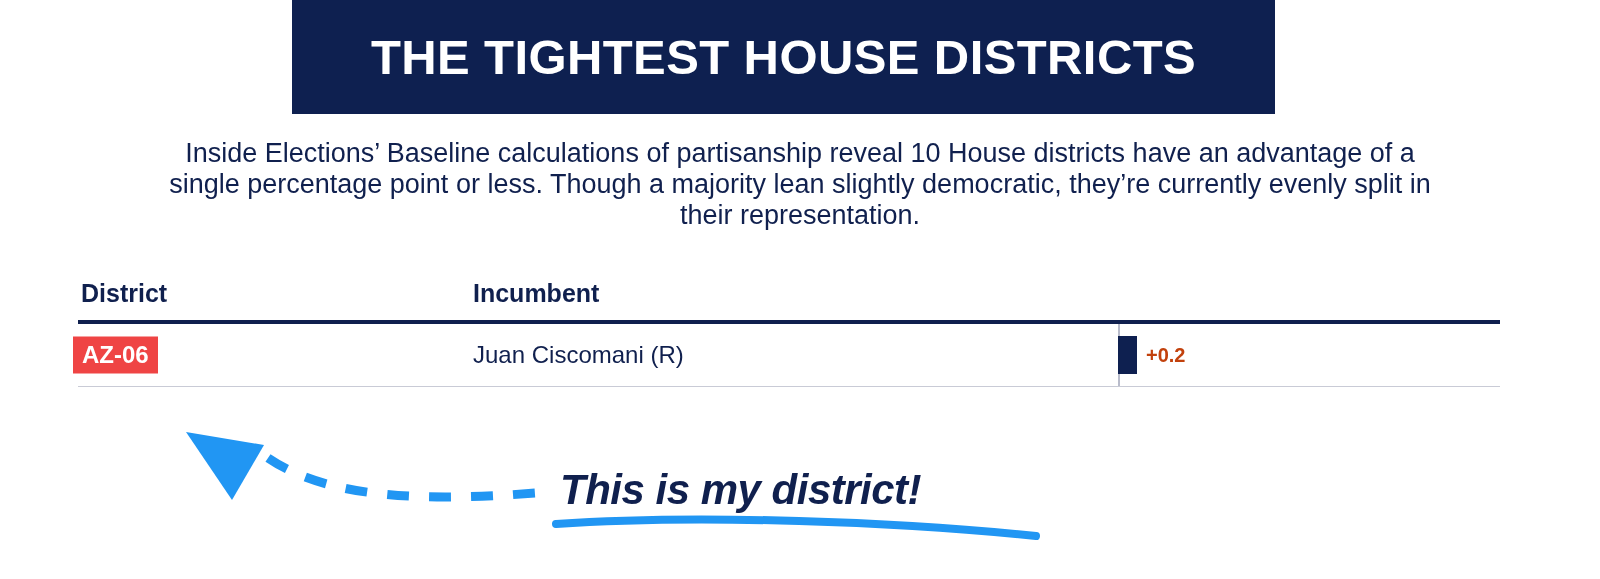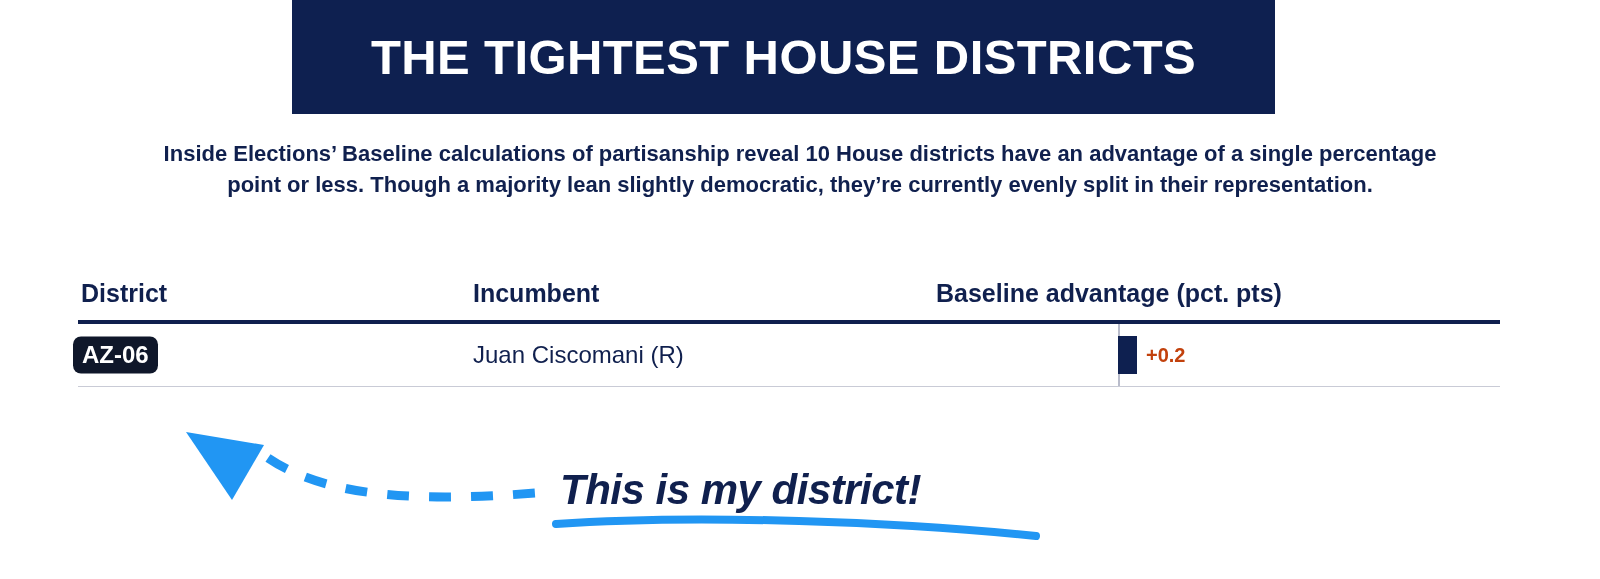--- a/index.html
+++ b/index.html
@@ -40,23 +40,23 @@
   }
 
   
   .subtitle {
     position: absolute;
     left: 160px;
     top: 138px;
     width: 1280px;
     text-align: center;
     color: #10204e;
-    font-size: 22px;
+    font-size: 27px;
     line-height: 31px;
-    font-weight: 700;
+    font-weight: 400;
   }
 
   
   .table-wrap {
     position: absolute;
     left: 78px;
     top: 264px;
     width: 1422px;
   }
   .thead {
@@ -90,26 +90,25 @@
   .cell-district {
     position: absolute;
     left: 3px;
     top: 50%;
     transform: translateY(-50%);
     color: #10204e;
     font-size: 24px;
     white-space: nowrap;
   }
   .cell-district.highlight {
-    background: #0f172a;
+    background: #ef4444;
     color: #ffffff;
     font-weight: bold;
     padding: 4px 9px 5px 9px;
     left: -5px;
-    border-radius: 8px;
   }
   .cell-incumbent {
     position: absolute;
     left: 395px;
     top: 50%;
     transform: translateY(-50%);
     color: #10204e;
     font-size: 24px;
     white-space: nowrap;
   }
@@ -164,21 +163,20 @@
   <div class="title-text">THE TIGHTEST HOUSE DISTRICTS</div>
 </div>
 
 <div class="subtitle">Inside Elections’ Baseline calculations of partisanship reveal 10 House districts have an advantage of a single percentage point or less. Though a majority lean slightly democratic, they’re currently evenly split in their representation.</div>
 
 <div class="table-wrap">
 
   <div class="thead">
     <div class="th th-district">District</div>
     <div class="th th-incumbent">Incumbent</div>
-    <div class="th th-advantage">Baseline advantage (pct. pts)</div>
   </div>
 
   <div class="thick-rule"></div>
 
 
   <div class="row">
     <div class="axis-line" style="height:100%"></div>
     <div class="cell-district highlight">AZ-06</div>
     <div class="cell-incumbent">Juan Ciscomani (R)</div>
     <div class="bar" style="width:19px;background:#0e2050"></div>

